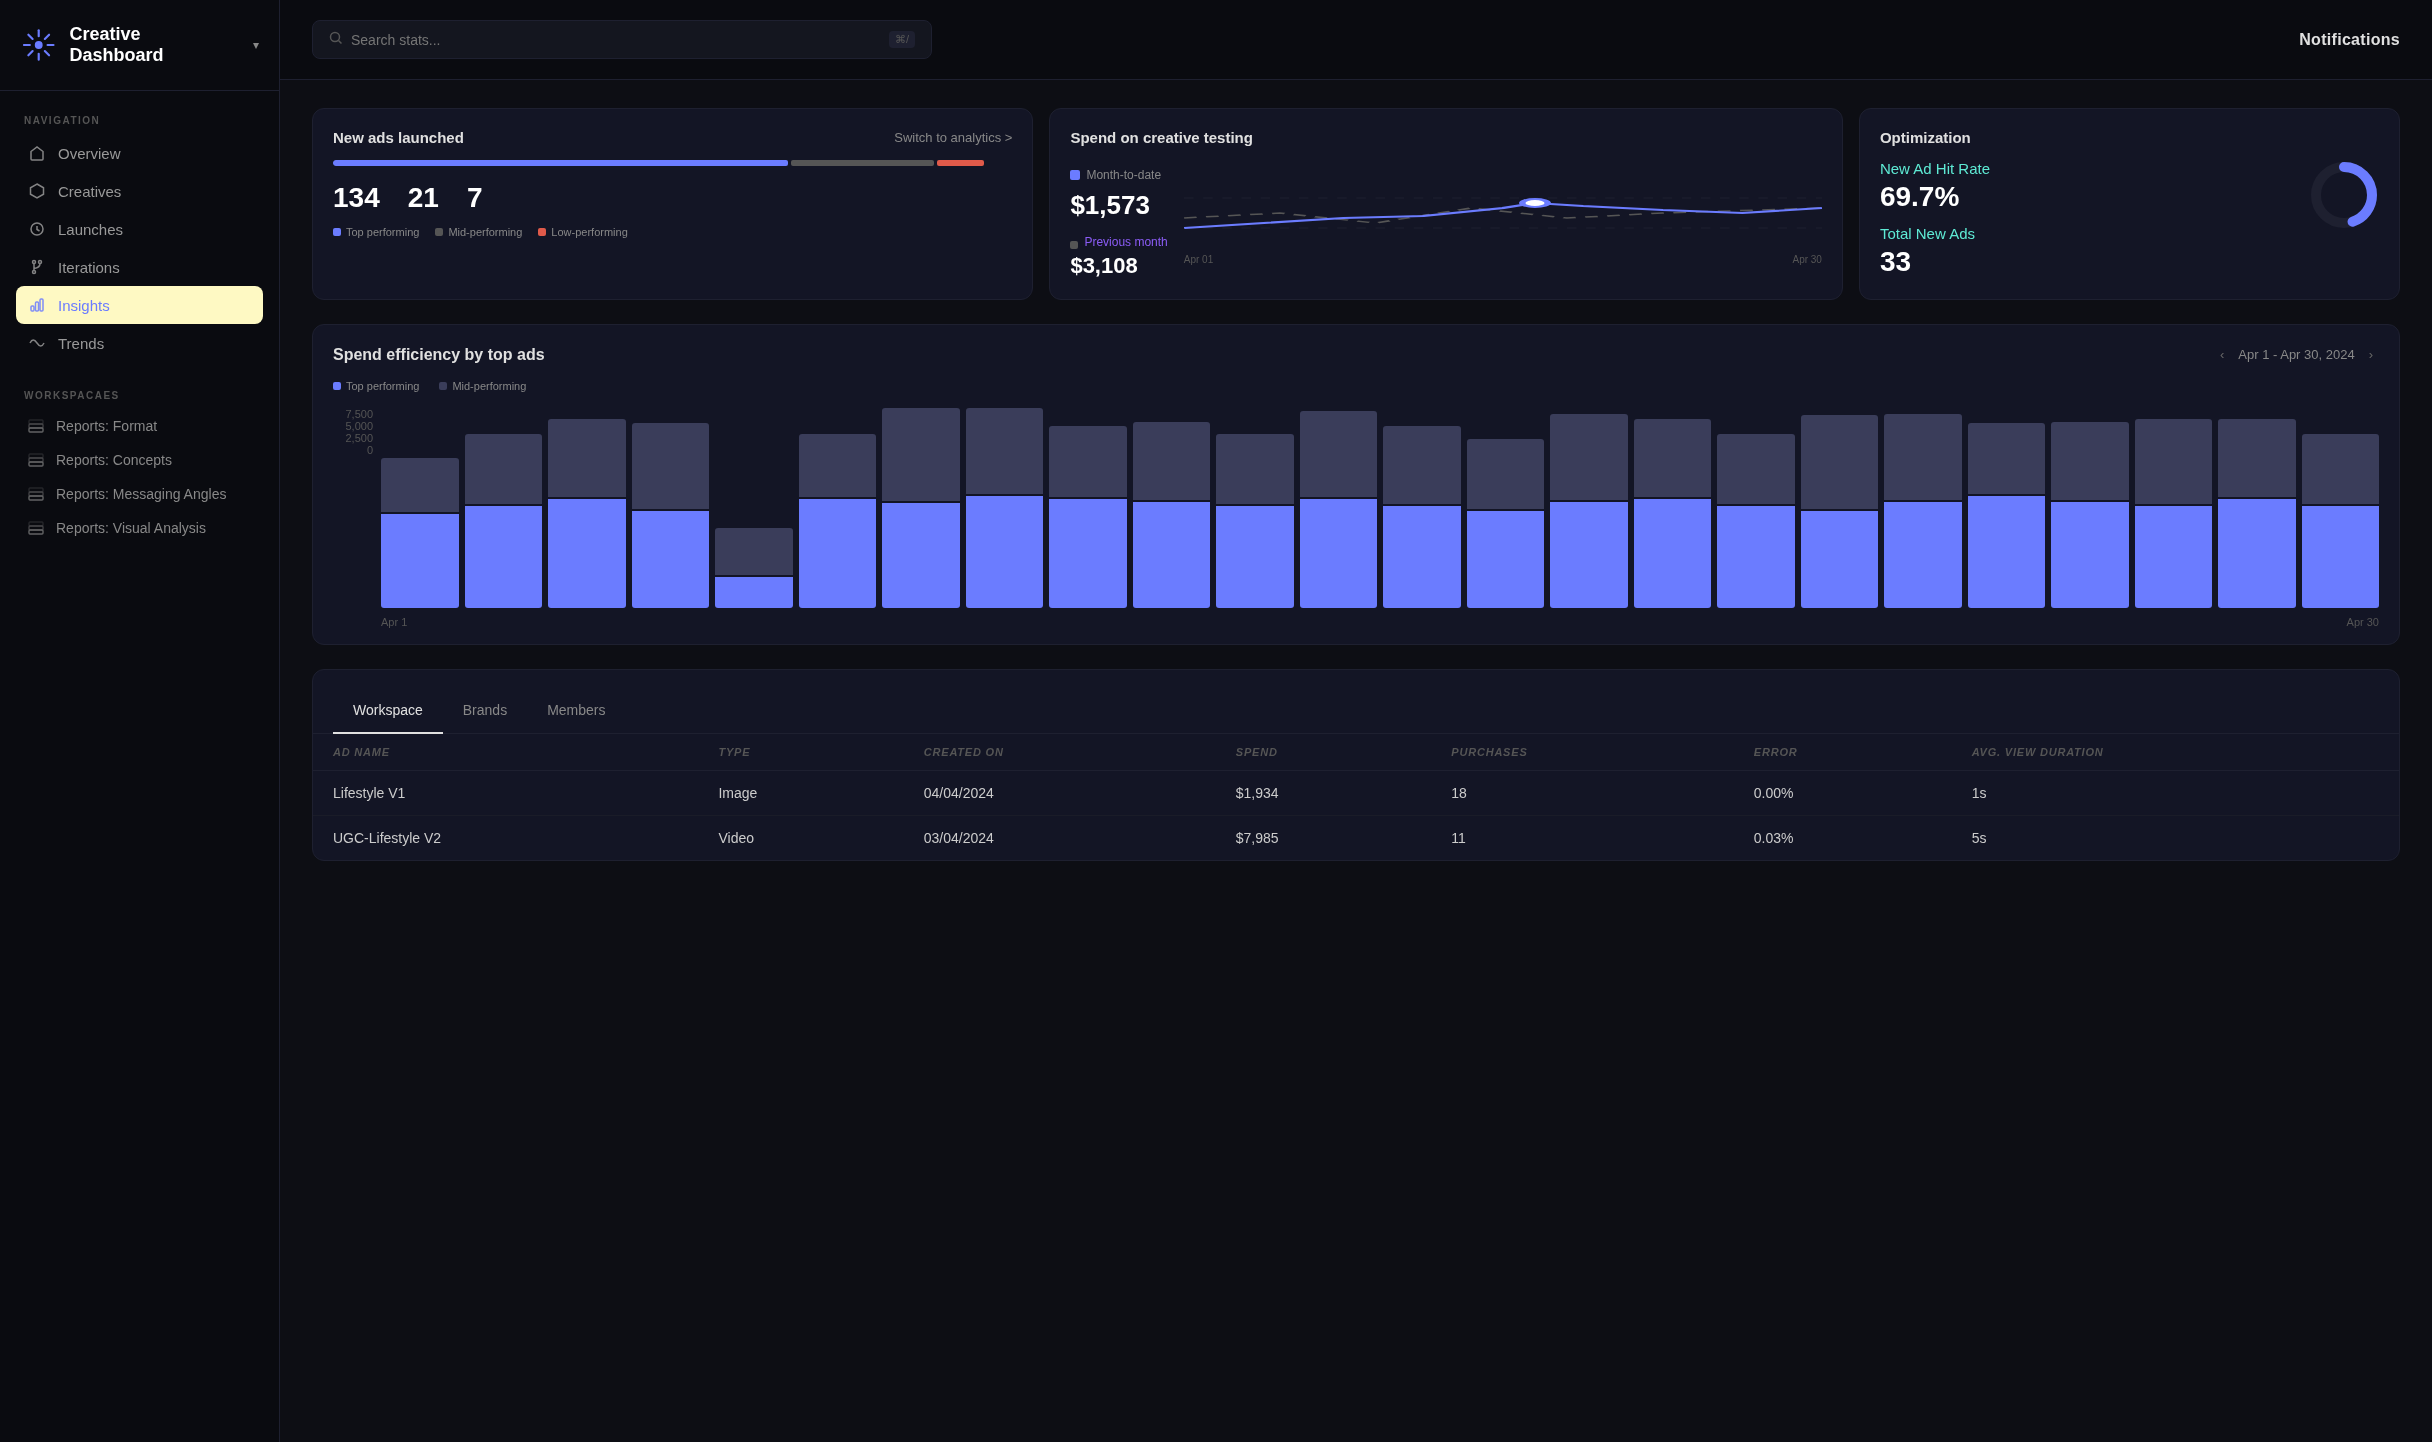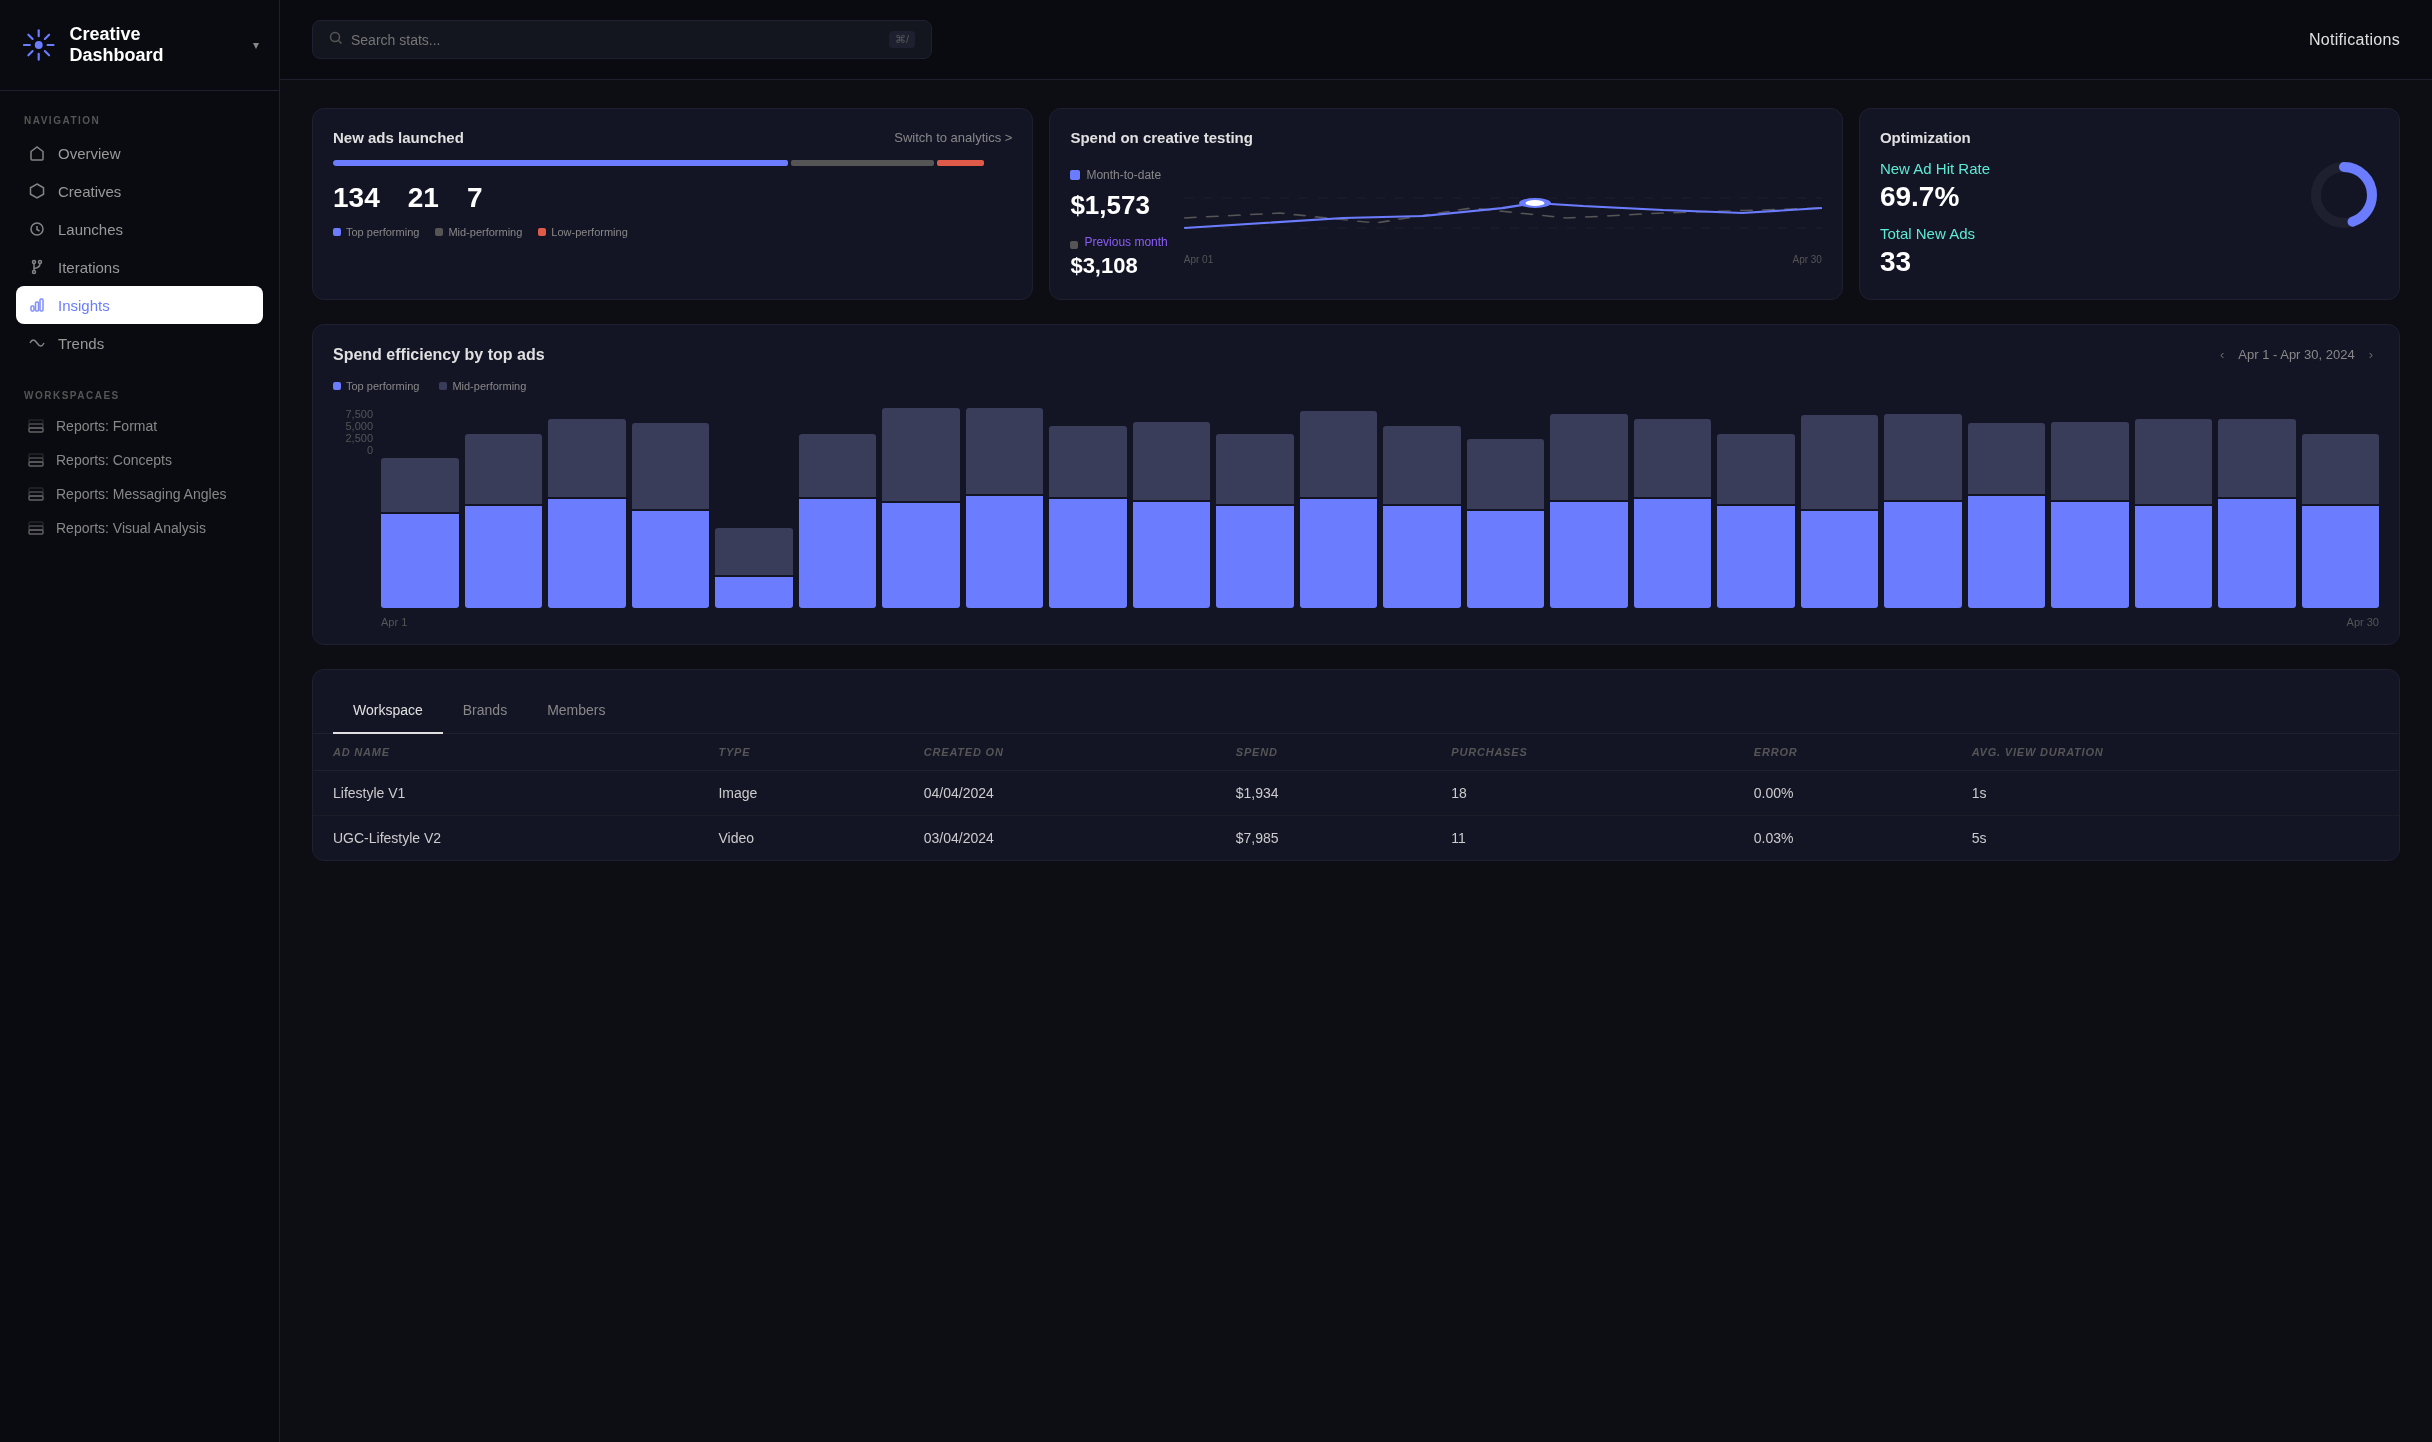--- a/index.html
+++ b/index.html
@@ -61,21 +61,21 @@
       align-items: center;
       gap: 12px;
       padding: 10px 12px;
       border-radius: 8px;
       cursor: pointer;
       color: #999;
       font-size: 15px;
       font-weight: 500;
       transition: background 0.15s;
     }
-    .nav-item.active { color: #6b7cff; background: #ffffff; }
+    .nav-item.active { color: #6b7cff; background: #fef9c3; }
     .nav-item-icon {
       width: 18px;
       height: 18px;
       opacity: 0.85;
       display: flex;
       align-items: center;
       justify-content: center;
     }
 
     .workspace-section {
@@ -141,21 +141,21 @@
     }
     .search-kbd {
       background: #1e2030;
       border-radius: 4px;
       padding: 2px 6px;
       font-size: 11px;
       color: #555;
     }
     .notifications-btn {
       font-size: 16px;
-      font-weight: 400;
+      font-weight: 700;
       color: #e0e0e0;
       cursor: pointer;
       letter-spacing: 0.3px;
     }
 
     
     .content {
       flex: 1;
       overflow-y: auto;
       padding: 28px 32px;

